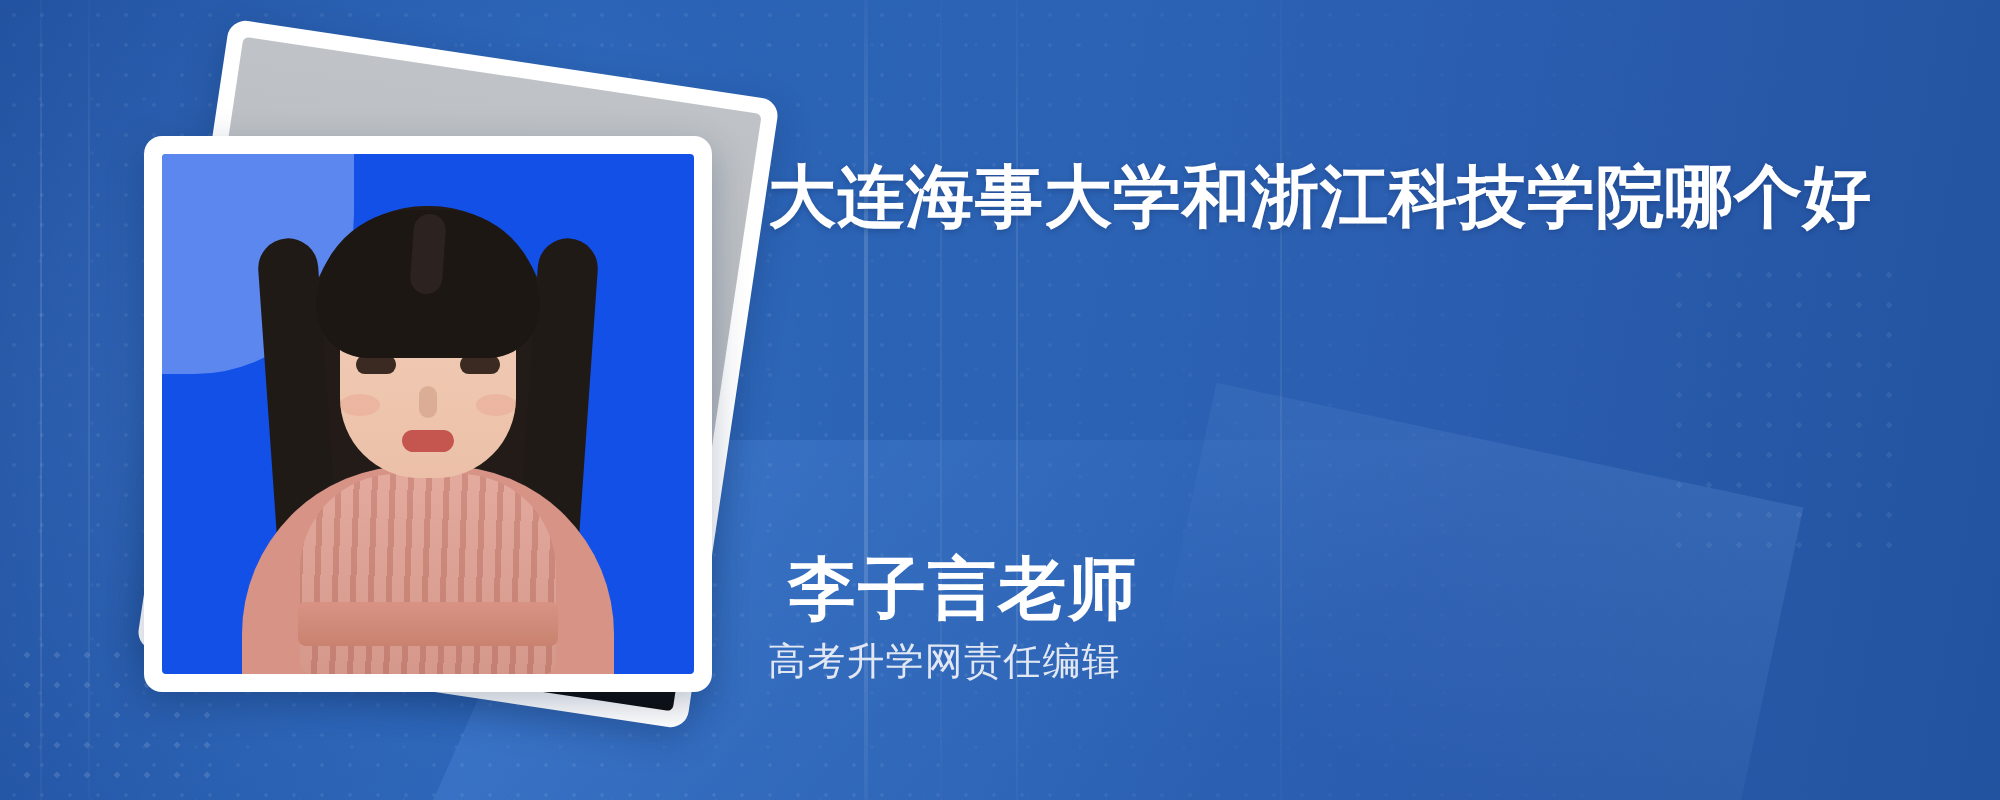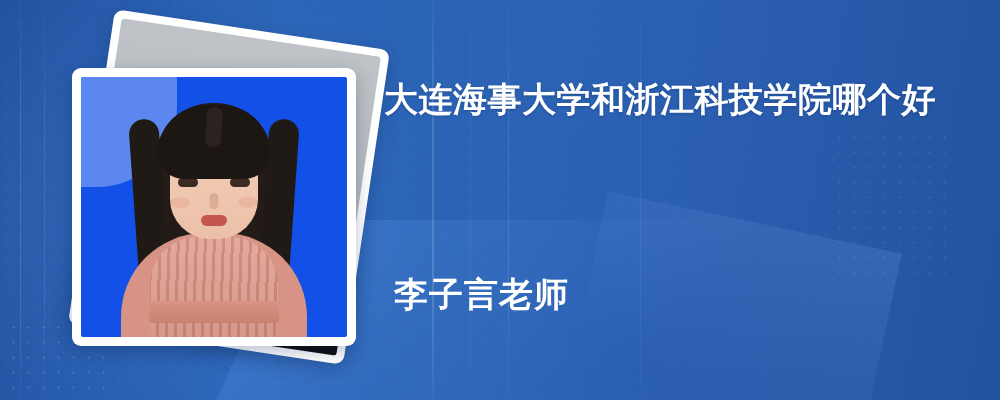--- a/index.html
+++ b/index.html
@@ -310,15 +310,16 @@
           <div class="p-hair-part"></div>
         </div>
       </div>
     </div>
 
   </div>
 
   <div class="content">
     <div class="headline">大连海事大学和浙江科技学院哪个好</div>
     <div class="author-name">李子言老师</div>
+    <div class="author-role">高考升学网责任编辑</div>
   </div>
 
 </div>
 
 </body></html>

